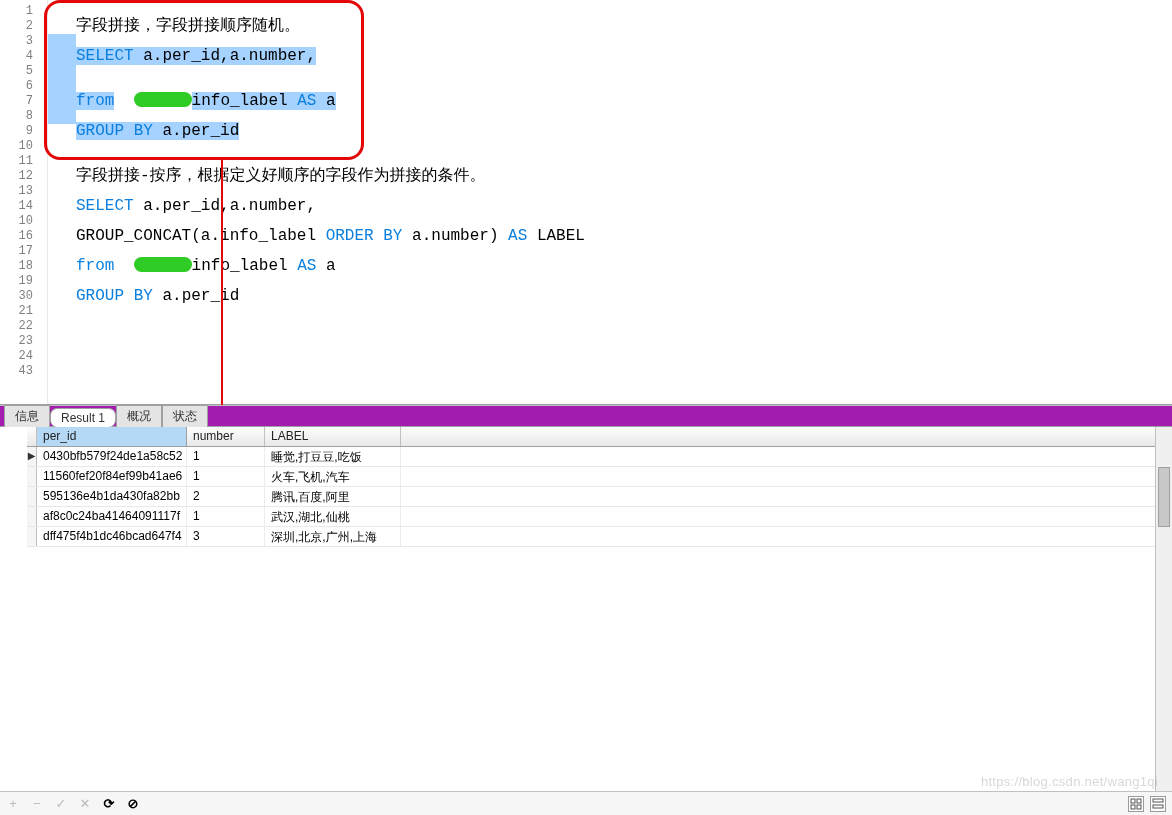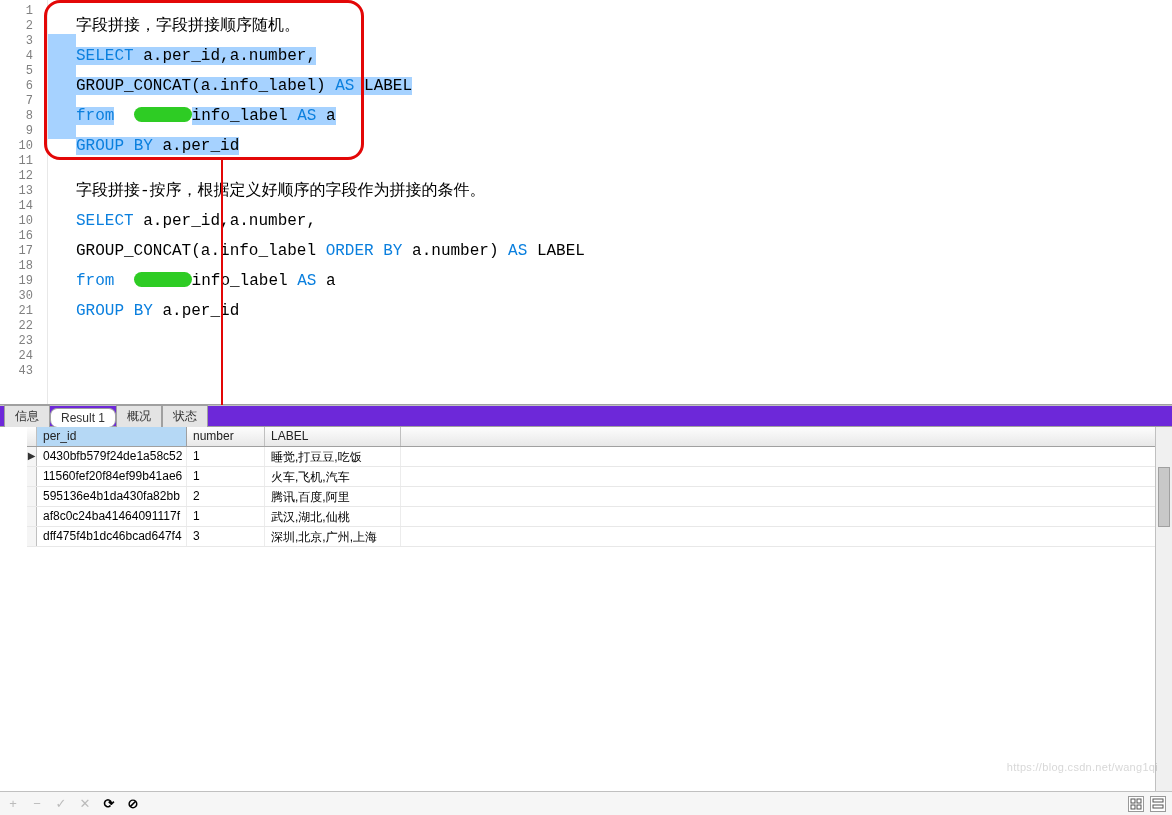--- a/index.html
+++ b/index.html
@@ -74,21 +74,21 @@
   }
   .result-pane {
     position: absolute;
     top: 405px;
     left: 0; right: 0; bottom: 0;
     display: flex;
     flex-direction: column;
   }
   .tabs-bar {
     height: 22px;
-    background: #6d28d9;
+    background: #a21caf;
     border-top: 1px solid #c0c0c0;
     border-bottom: 1px solid #a0a0a0;
     display: flex;
     align-items: flex-end;
     padding-left: 4px;
     gap: 0;
   }
   .tab {
     border: 1px solid #a0a0a0;
     border-bottom: none;
@@ -187,22 +187,22 @@
   .mini-icon {
     width: 16px; height: 16px;
     border: 1px solid #999;
     background: #fff;
     display: inline-block;
     position: relative;
     cursor: pointer;
   }
   .watermark {
     position: absolute;
-    right: 14px; bottom: 42px;
-    font-size: 11px;
+    right: 14px; bottom: 26px;
+    font-size: 13px;
     color: rgba(140,140,140,0.35);
     letter-spacing: .3px;
     text-align: right;
   }
 </style>
 </head>
 <body>
 
 <div class="editor-area">
   <div class="gutter" id="gutter">
@@ -231,21 +231,20 @@
       <div class="ln">23</div>
       <div class="ln">24</div>
       <div class="ln">43</div>
     </div>
   <div class="code" id="code">
       <div class="line"></div>
       <div class="line"><span class="seg">字段拼接，字段拼接顺序随机。</span></div>
       <div class="line" style="position: relative;"><span class="selmarg" style="top: 0px; height: 15px;"></span></div>
       <div class="line" style="position: relative;"><span class="selmarg" style="top: 0px; height: 15px;"></span><span class="seg kw sel">SELECT</span><span class="seg sel"> a.per_id,a.number,</span></div>
       <div class="line" style="position: relative;"><span class="selmarg" style="top: 0px; height: 15px;"></span></div>
-      <div class="line" style="position: relative;"><span class="selmarg" style="top: 0px; height: 15px;"></span><span class="seg sel">GROUP_CONCAT(a.info_label) </span><span class="seg kw sel">AS</span><span class="seg sel"> LABEL</span></div>
       <div class="line" style="position: relative;"><span class="selmarg" style="top: 0px; height: 15px;"></span></div>
       <div class="line" style="position: relative;"><span class="selmarg" style="top: 0px; height: 15px;"></span><span class="seg kw sel">from</span><span class="seg">  </span><span class="redact" style="width: 58px; height: 15px;"></span><span class="seg sel">info_label </span><span class="seg kw sel">AS</span><span class="seg sel"> a</span></div>
       <div class="line" style="position: relative;"><span class="selmarg" style="top: 0px; height: 15px;"></span></div>
       <div class="line"><span class="seg kw sel">GROUP</span><span class="seg sel"> </span><span class="seg kw sel">BY</span><span class="seg sel"> a.per_id</span></div>
       <div class="line"></div>
       <div class="line"></div>
       <div class="line"><span class="seg">字段拼接-按序，根据定义好顺序的字段作为拼接的条件。</span></div>
       <div class="line"></div>
       <div class="line"><span class="seg kw">SELECT</span><span class="seg"> a.per_id,a.number,</span></div>
       <div class="line"></div>

